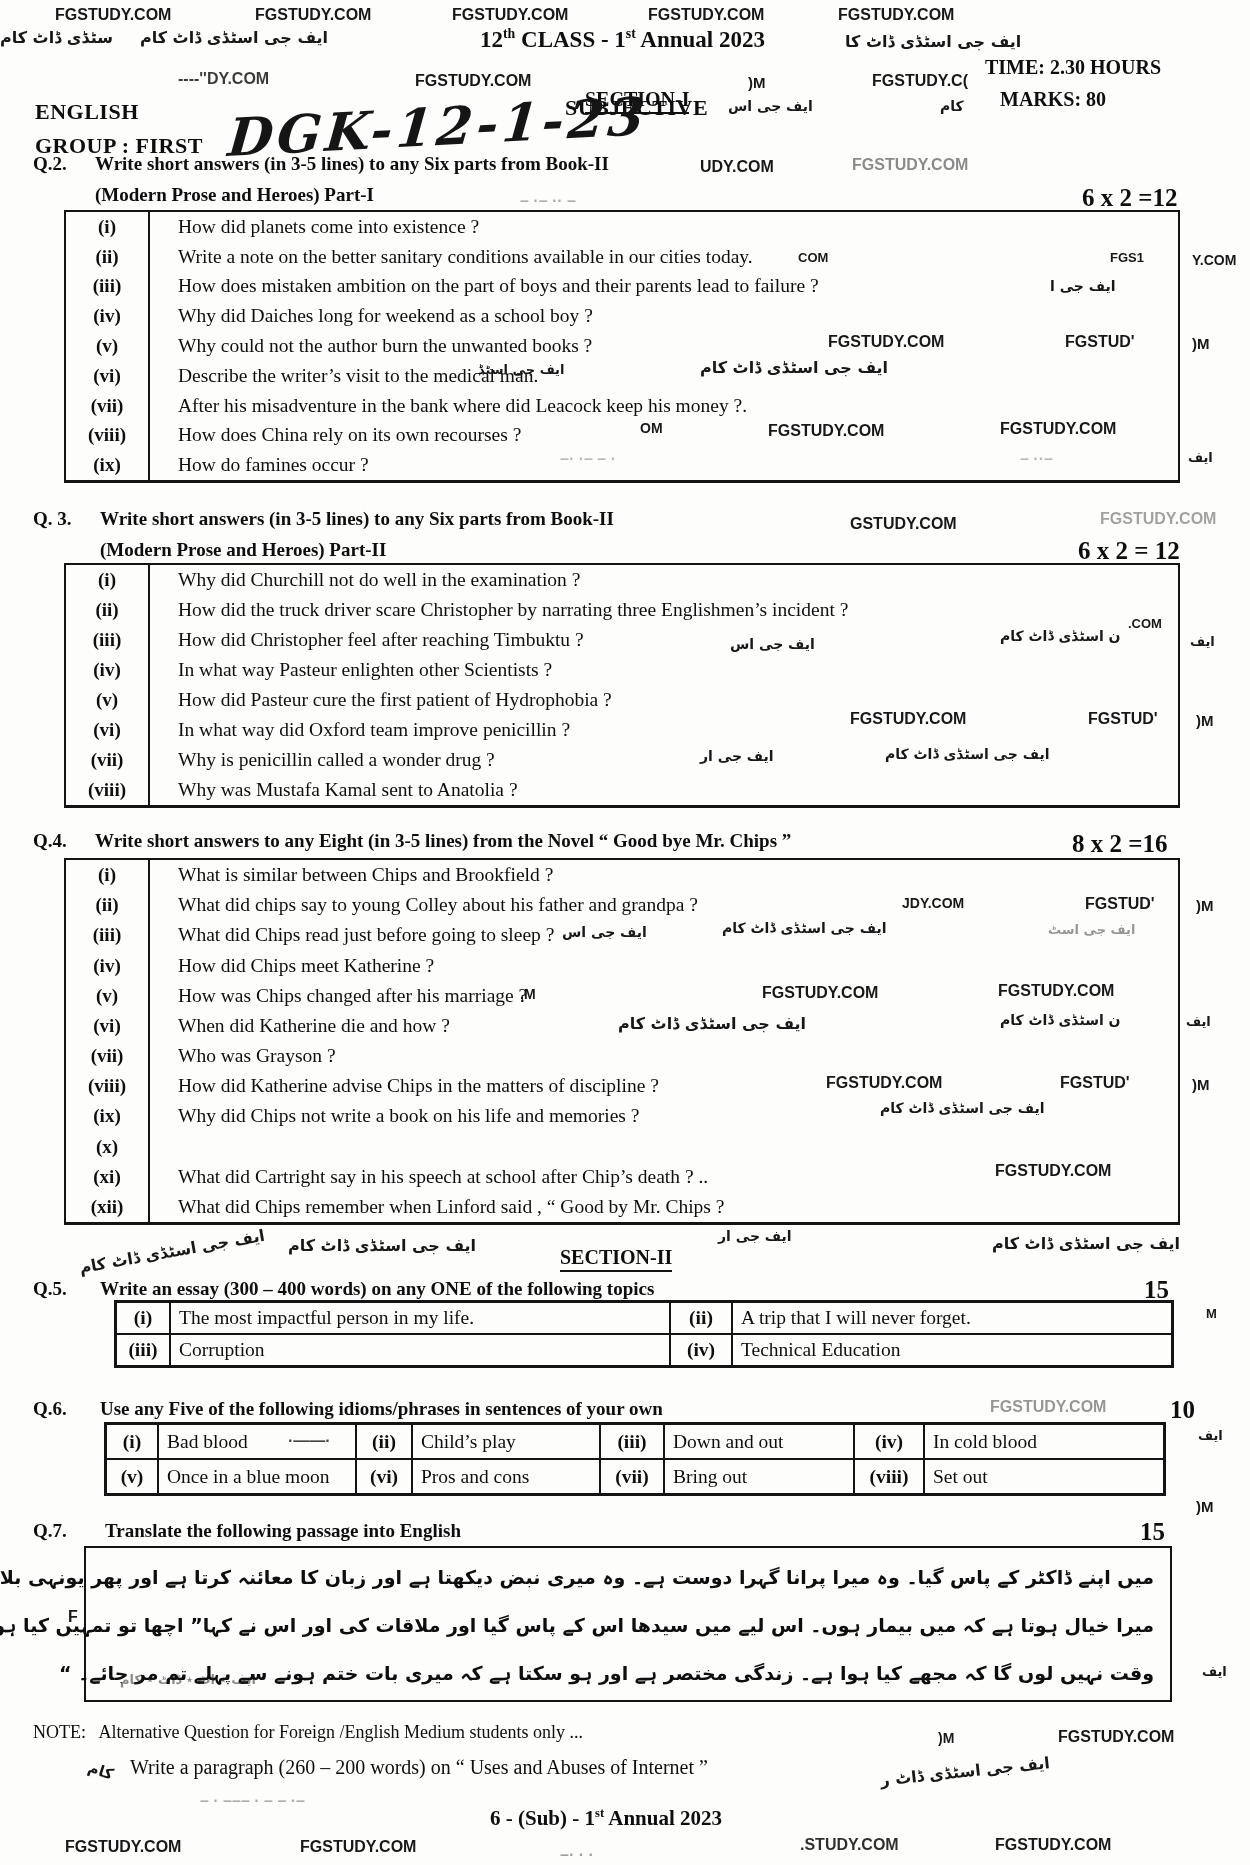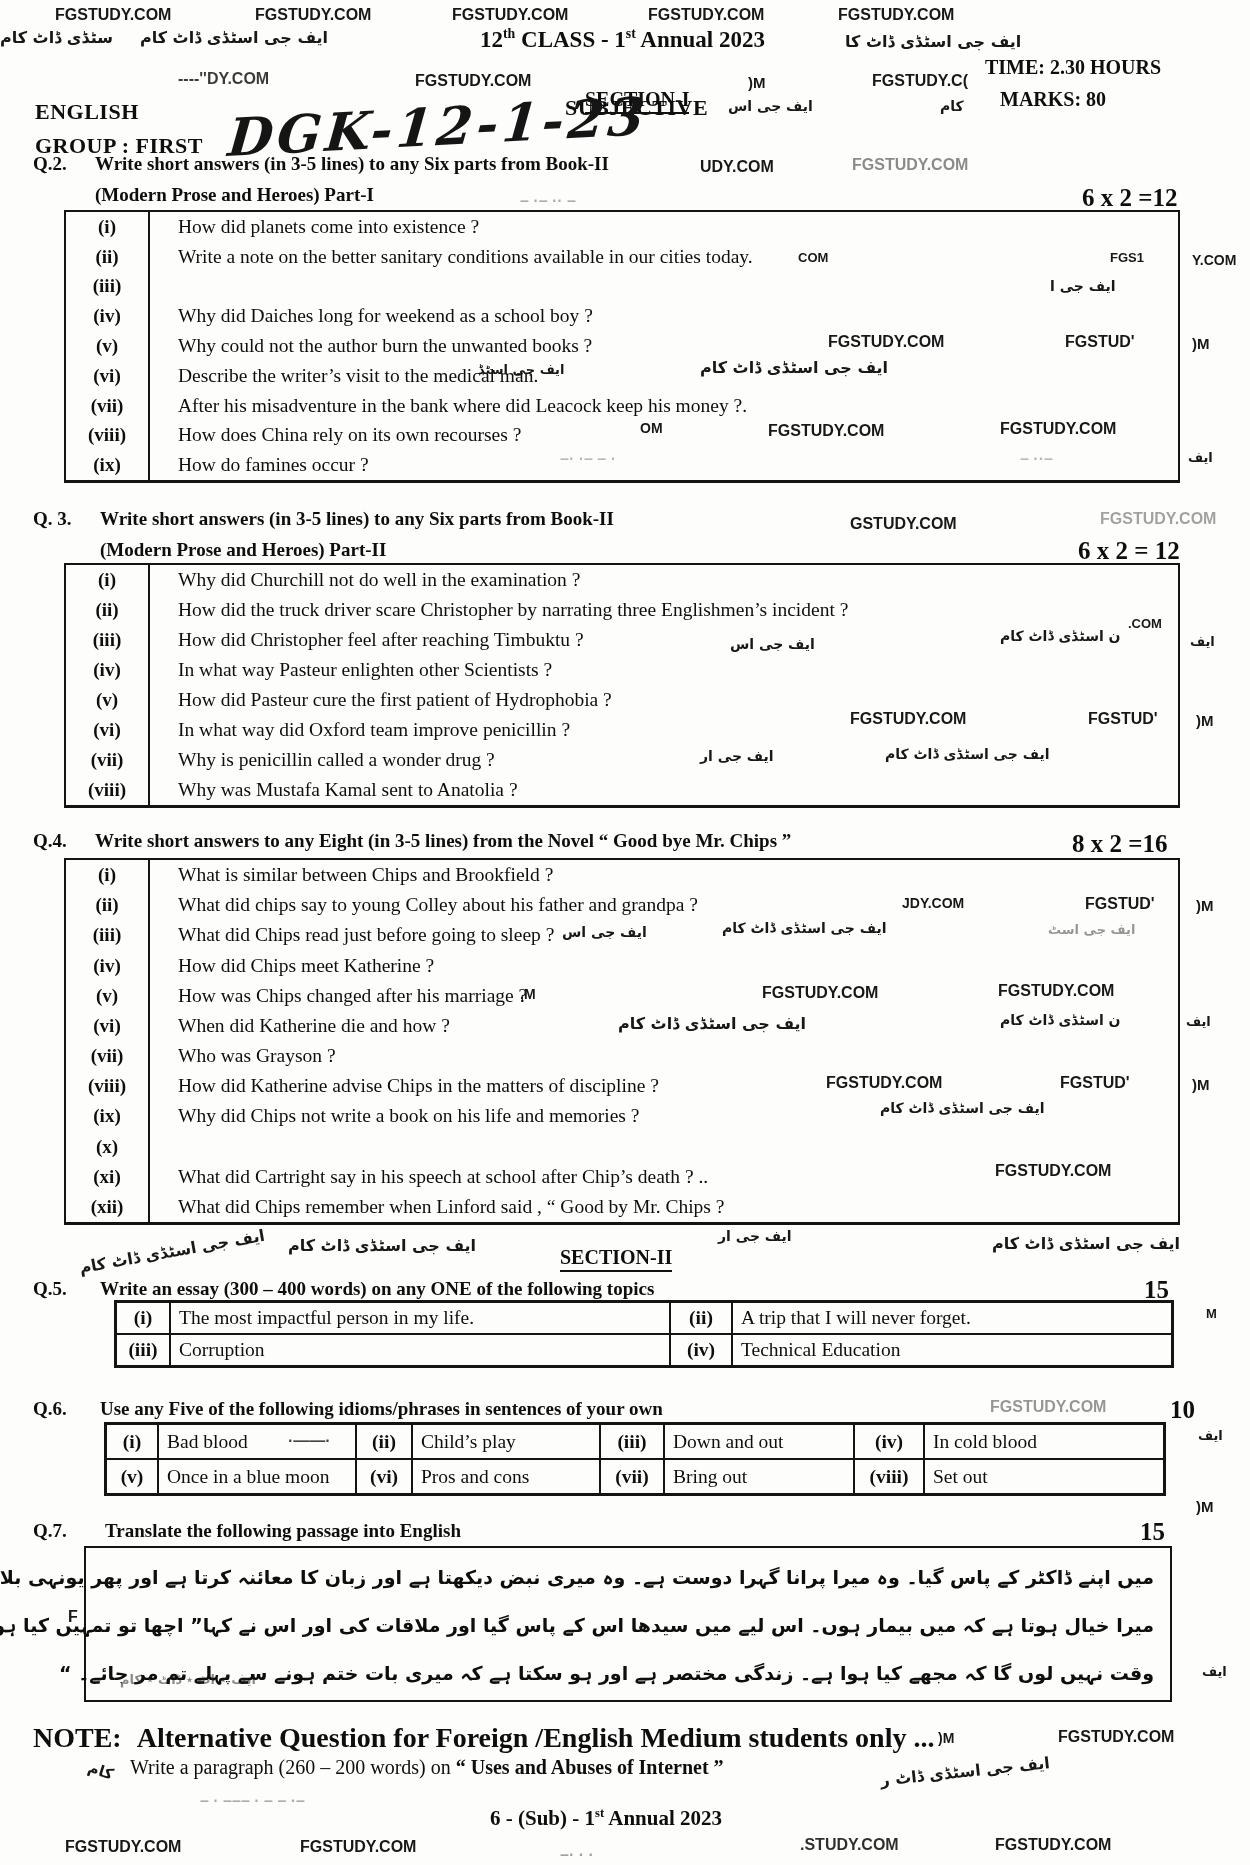--- a/index.html
+++ b/index.html
@@ -150,20 +150,21 @@
     <div class="qrow">
         <span class="rn">(i)</span>
         <span class="rt">How did planets come into existence ?</span>
       </div>
     <div class="qrow">
         <span class="rn">(ii)</span>
         <span class="rt">Write a note on the better sanitary conditions available in our cities today.</span>
       </div>
     <div class="qrow">
         <span class="rn">(iii)</span>
+        <span class="rt">How does mistaken ambition on the part of boys and their parents lead to failure ?</span>
       </div>
     <div class="qrow">
         <span class="rn">(iv)</span>
         <span class="rt">Why did Daiches long for weekend as a school boy ?</span>
       </div>
     <div class="qrow">
         <span class="rn">(v)</span>
         <span class="rt">Why could not the author burn the unwanted books ?</span>
       </div>
     <div class="qrow">
@@ -321,24 +322,24 @@
   <div class="abs qnum" style="left:33px;top:1520px;">Q.7.</div>
   <div class="abs qhead" style="left:105px;top:1520px;">Translate the following passage into English</div>
   <div class="abs marks" style="left:1140px;top:1518px;">15</div>
 
   <div class="ubox" style="left:84px;top:1546px;width:1052px;height:147px;">
     <div class="uline">میں اپنے ڈاکٹر کے پاس گیا۔ وہ میرا پرانا گہرا دوست ہے۔ وہ میری نبض دیکھتا ہے اور زبان کا معائنہ کرتا ہے اور پھر یونہی بلا مقصد موسم کے متعلق باتیں کرنے لگتا ہے جب بھی</div>
     <div class="uline">میرا خیال ہوتا ہے کہ میں بیمار ہوں۔ اس لیے میں سیدھا اس کے پاس گیا اور ملاقات کی اور اس نے کہا” اچھا تو تمہیں کیا ہوا ہے ؟ “ میں نے کہا “ یہ بتانے میں تمہارا زیادہ</div>
     <div class="uline">وقت نہیں لوں گا کہ مجھے کیا ہوا ہے۔ زندگی مختصر ہے اور ہو سکتا ہے کہ میری بات ختم ہونے سے پہلے تم مر جائے۔ “</div>
   </div>
 
-  <div class="abs" style="left:33px;top:1722px;font-size:28px;font-weight:700;text-align:center;">
+  <div class="abs" style="left:33px;top:1722px;font-size:18px;font-weight:400;text-align:center;">
     <span>NOTE:</span>
     <span style="margin-left:8px;">Alternative Question for Foreign /English Medium students only ...</span>
   </div>
   <div class="abs" style="left:130px;top:1756px;font-size:20px;">
-    <span>Write a paragraph (260 – 200 words) on </span><span style="font-weight:700;">“ Uses and Abuses of Internet ”</span>
+    <span>Write a paragraph (260 – 200 words) on </span><span style="font-weight:400;">“ Uses and Abuses of Internet ”</span>
   </div>
 
   <div class="abs" style="left:490px;top:1806px;font-size:21px;font-weight:700;">
     <span>6 - (Sub) - 1</span><sup>st</sup><span> Annual 2023</span>
   </div>
 </div>
 
 </body></html>

